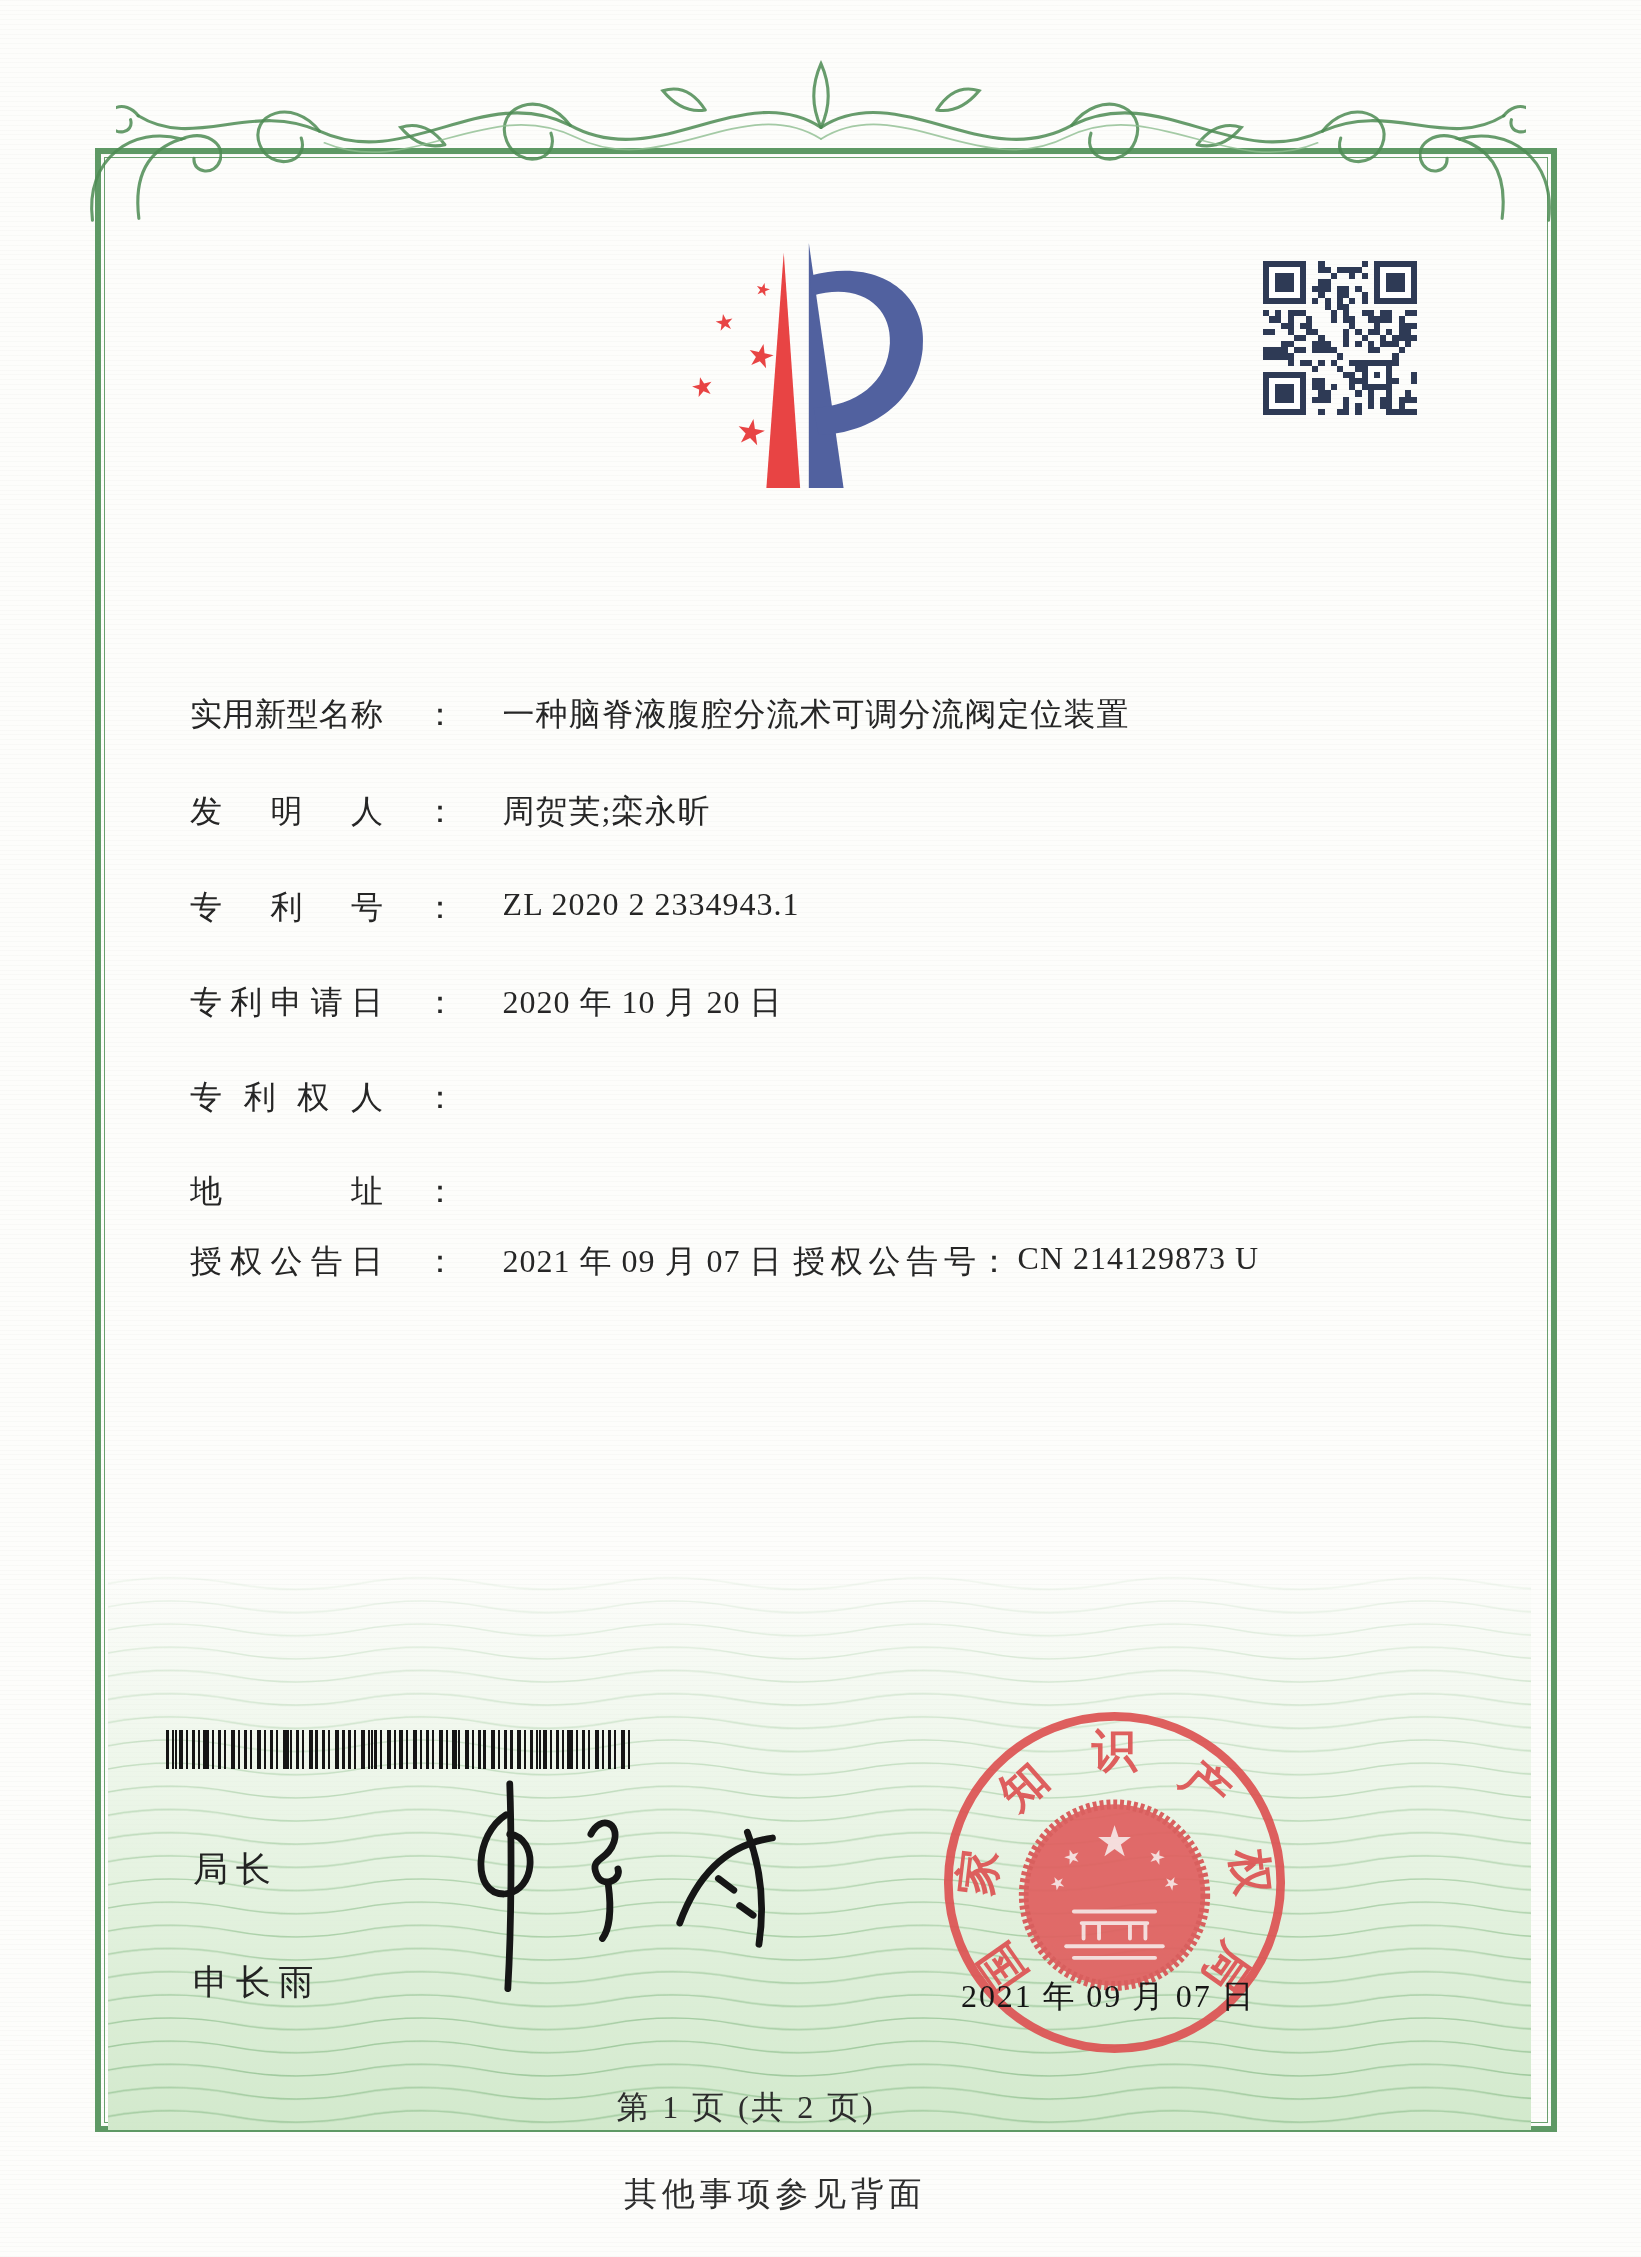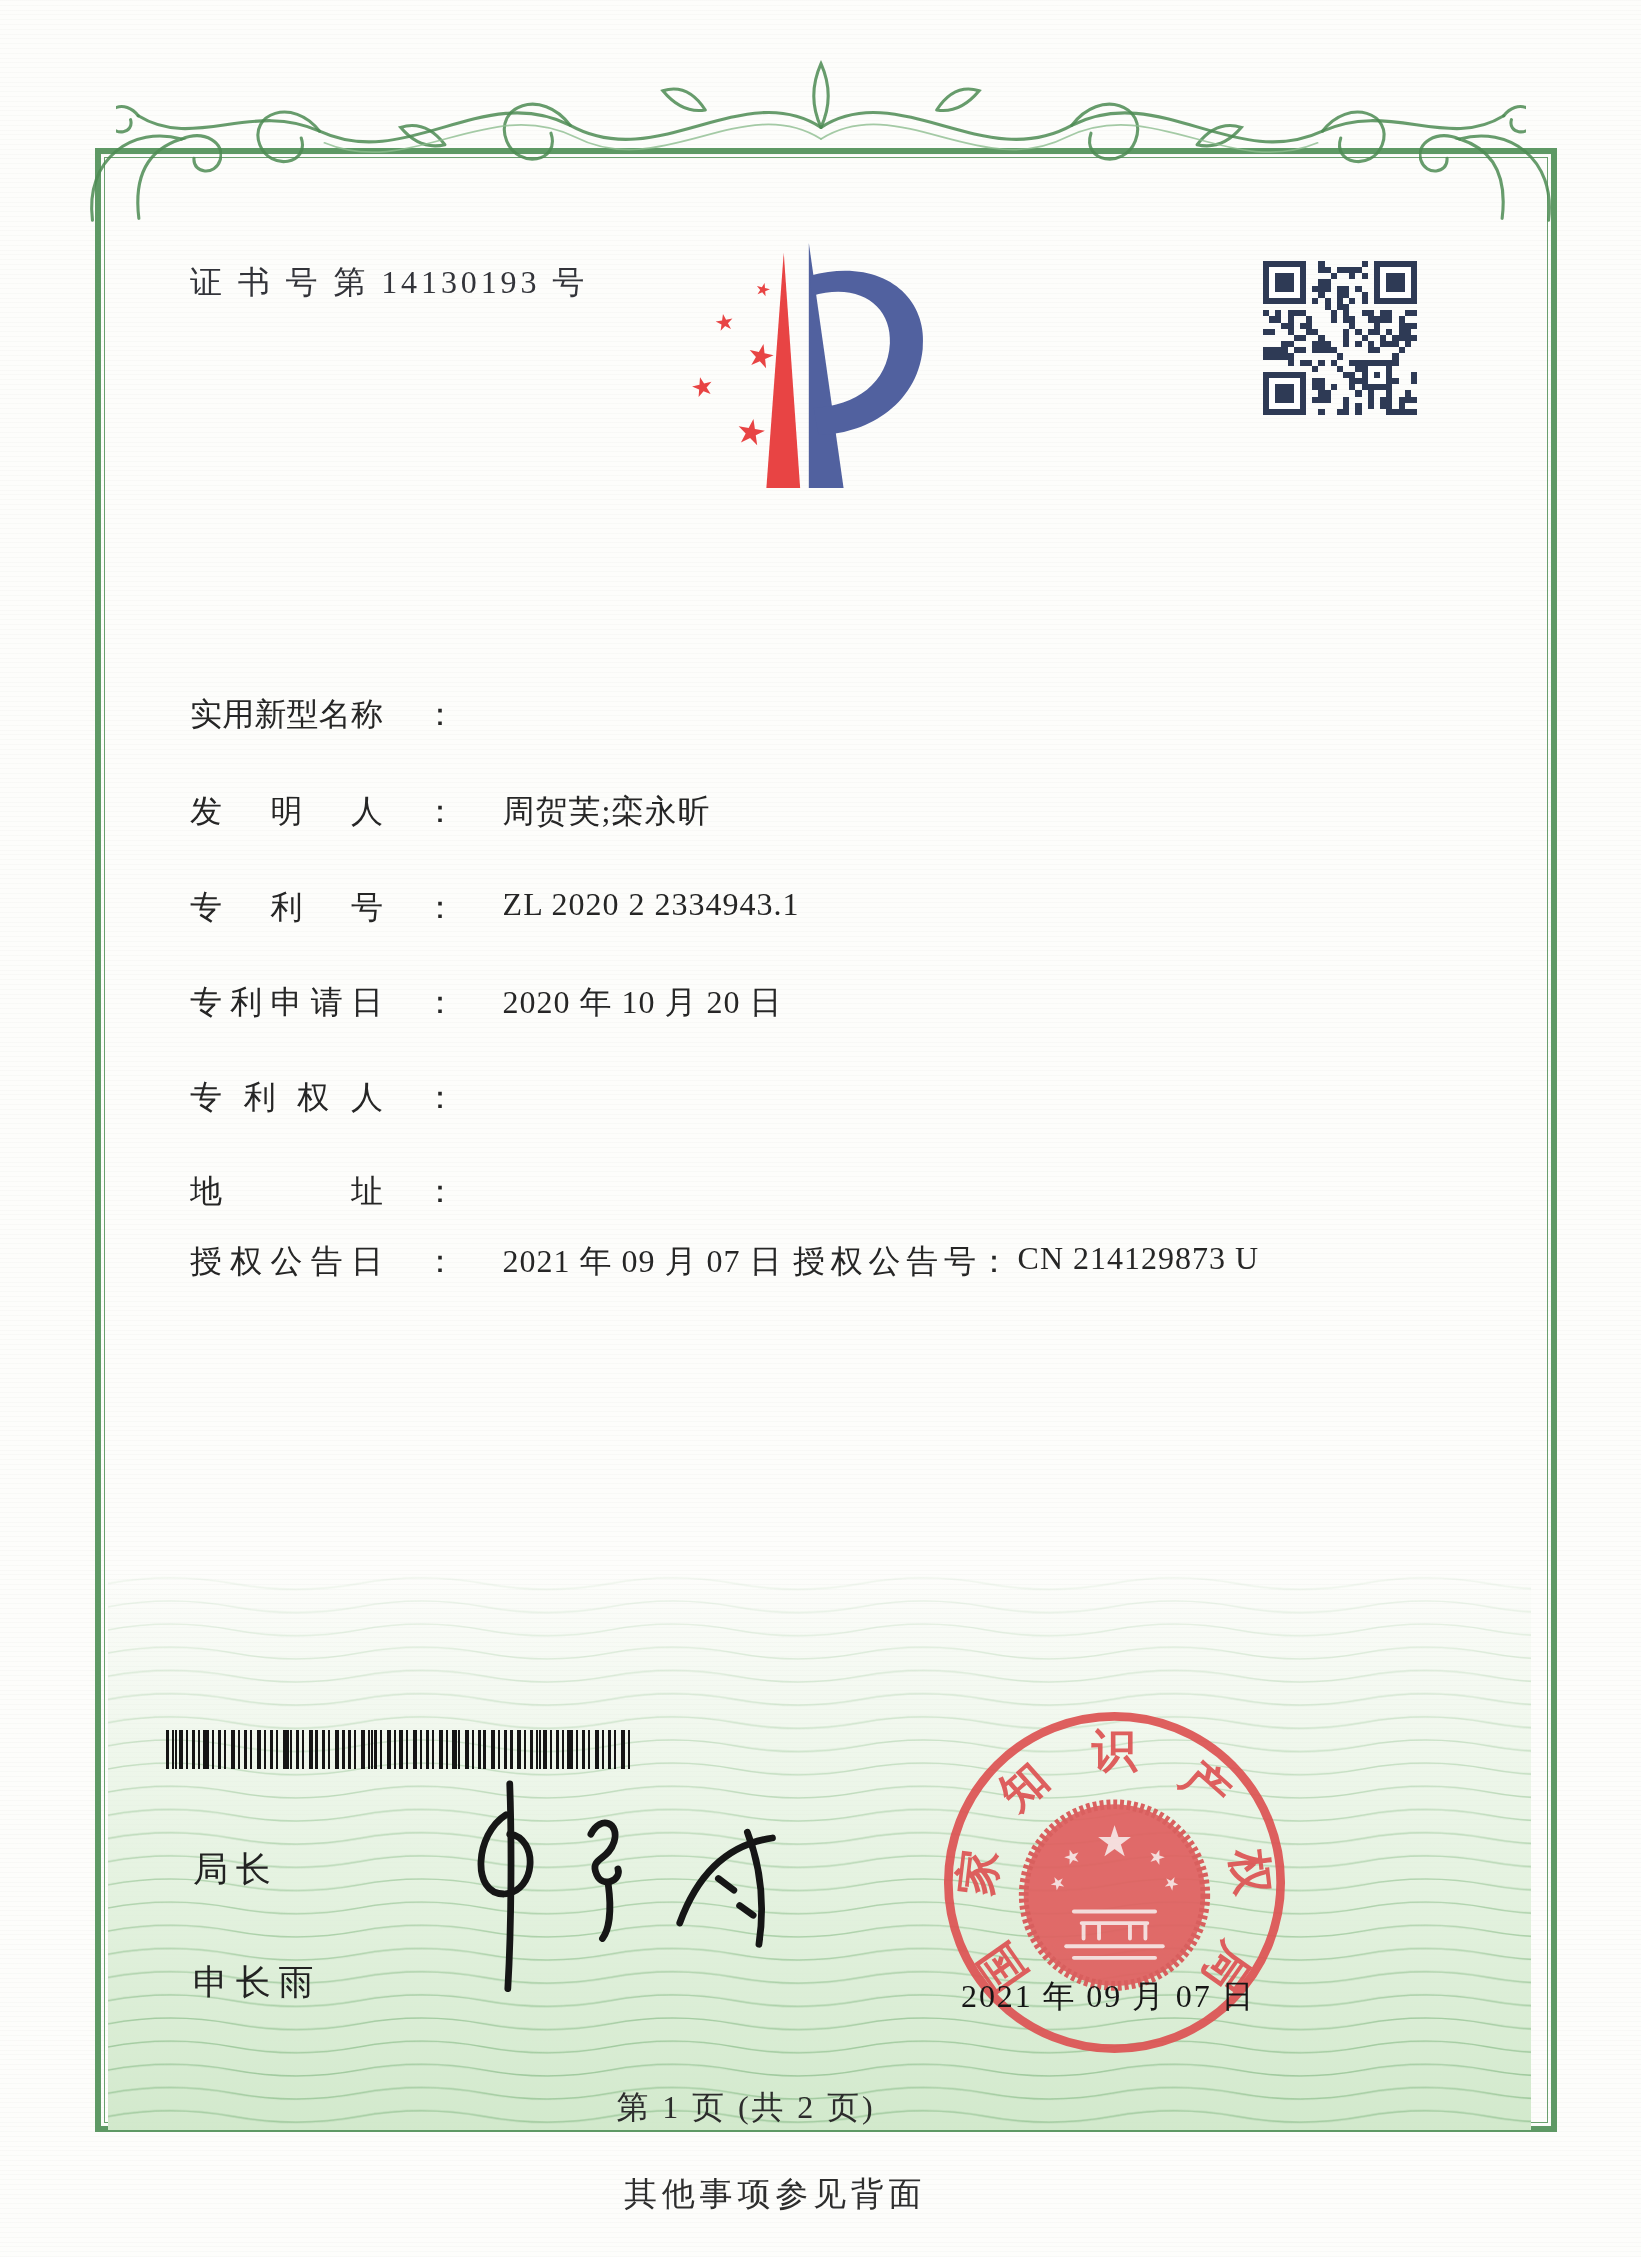--- a/index.html
+++ b/index.html
@@ -118,21 +118,20 @@
           <stop offset="1" stop-color="#ffffff"></stop>
         </linearGradient>
         <mask id="wvMask">
             <rect width="100%" height="100%" fill="url(#fadeMask)"></rect>
           </mask>
       </defs>
       <rect width="100%" height="100%" fill="url(#wv)" mask="url(#wvMask)"></rect>
     </svg>
   </div>
 
-  <div class="cert-no">证 书 号 第 14130193 号</div>
 
   <svg class="logo" viewBox="0 0 290 258">
     <polygon points="124,12 141,256 106,256" fill="#e84444"></polygon>
     <polygon points="150,2 186,256 150,256" fill="#51619f"></polygon>
     <path d="M151,36 C226,16 274,58 268,112 C262,172 206,201 160,201 L155,173 C199,171 232,147 234,106 C236,68 203,42 153,57 Z" fill="#51619f"></path>
     <g fill="#e84444" font-family="'DejaVu Sans',sans-serif" text-anchor="middle">
       <text x="101" y="56" font-size="18" transform="rotate(14 101 56)">★</text>
       <text x="64" y="92" font-size="23" transform="rotate(-10 64 92)">★</text>
       <text x="98" y="130" font-size="33" transform="rotate(12 98 130)">★</text>
       <text x="42" y="160" font-size="27" transform="rotate(-14 42 160)">★</text>
@@ -340,20 +339,21 @@
       <rect x="2" y="20" width="3" height="3" fill="#2e3a55"></rect>
       <rect x="16" y="16" width="5" height="5" fill="#2e3a55"></rect>
       <rect x="17" y="17" width="3" height="3" fill="#ffffff"></rect>
       <rect x="18" y="18" width="1" height="1" fill="#2e3a55"></rect>
     </svg>
 
 
   <div class="field-row" style="top:693px">
     <span class="f-label">实用新型名称</span>
       <span class="f-colon">：</span>
+      <span class="f-value">一种脑脊液腹腔分流术可调分流阀定位装置</span>
   </div>
   <div class="field-row" style="top:790px">
     <span class="f-label">发明人</span>
       <span class="f-colon">：</span>
       <span class="f-value">周贺芙;栾永昕</span>
   </div>
   <div class="field-row" style="top:886px">
     <span class="f-label">专利号</span>
       <span class="f-colon">：</span>
       <span class="f-value">ZL 2020 2 2334943.1</span>

